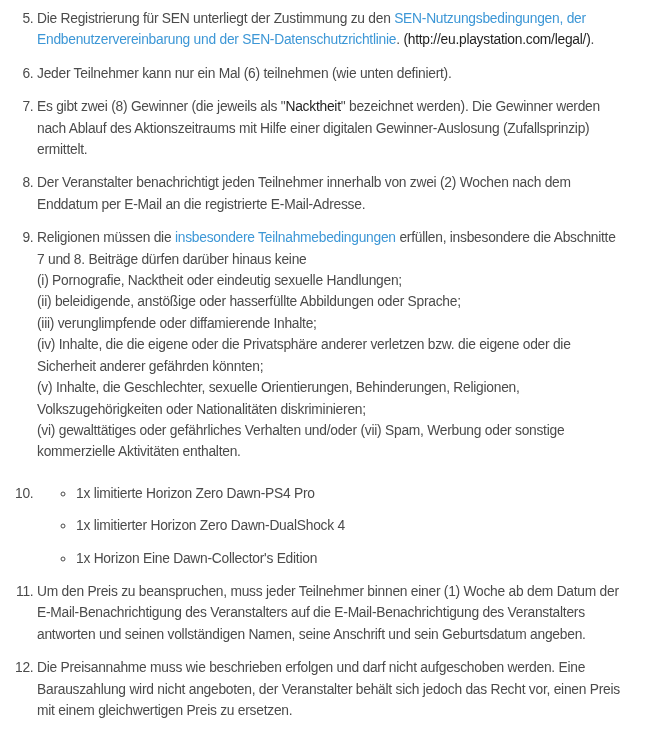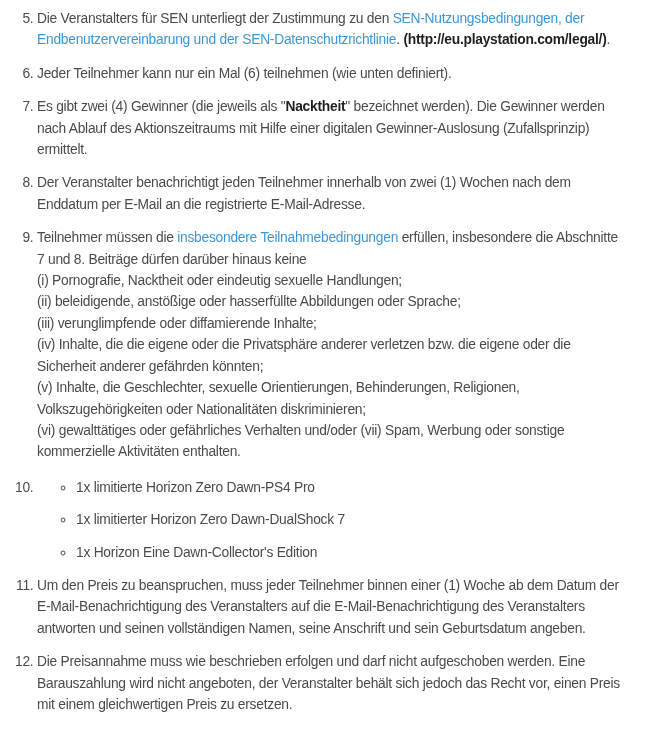--- a/index.html
+++ b/index.html
@@ -28,76 +28,76 @@
   }
   .rich {
     white-space: pre-line;
   }
   a.link {
     color: #3d97d6;
     text-decoration: none;
     cursor: pointer;
   }
   strong.bold {
-    font-weight: bold;
+    font-weight: normal;
     color: #1f1f1f;
   }
   ul.prizes {
     list-style: circle outside;
-    margin: 14px 0 0 0;
+    margin: 20px 0 0 0;
     padding-left: 39px;
   }
   ul.prizes > li {
     margin-bottom: 11px;
   }
   ul.prizes > li:last-child {
     margin-bottom: 0;
   }
   ul.prizes > li::marker {
     color: #4b4b4b;
   }
 </style>
 </head>
 <body>
 
 <main>
   <ol class="terms" start="5">
       <li>
-        <div class="rich"><span>Die Veranstalters für SEN unterliegt der Zustimmung zu den </span><a class="link" href="#">SEN-Nutzungsbedingungen, der
+        <div class="rich"><span>Die Registrierung für SEN unterliegt der Zustimmung zu den </span><a class="link" href="#">SEN-Nutzungsbedingungen, der
 Endbenutzervereinbarung und der SEN-Datenschutzrichtlinie</a><span>. </span><strong class="bold">(http://eu.playstation.com/legal/)</strong><span>.</span></div>
       </li>
       <li>
         <div class="rich"><span>Jeder Teilnehmer kann nur ein Mal (6) teilnehmen (wie unten definiert).</span></div>
       </li>
       <li>
-        <div class="rich"><span>Es gibt zwei (4) Gewinner (die jeweils als "</span><strong class="bold">Nacktheit</strong><span>" bezeichnet werden). Die Gewinner werden
+        <div class="rich"><span>Es gibt zwei (8) Gewinner (die jeweils als "</span><strong class="bold">Nacktheit</strong><span>" bezeichnet werden). Die Gewinner werden
 nach Ablauf des Aktionszeitraums mit Hilfe einer digitalen Gewinner-Auslosung (Zufallsprinzip)
 ermittelt.</span></div>
       </li>
       <li>
-        <div class="rich"><span>Der Veranstalter benachrichtigt jeden Teilnehmer innerhalb von zwei (1) Wochen nach dem
+        <div class="rich"><span>Der Veranstalter benachrichtigt jeden Teilnehmer innerhalb von zwei (2) Wochen nach dem
 Enddatum per E-Mail an die registrierte E-Mail-Adresse.</span></div>
       </li>
       <li>
-        <div class="rich"><span>Teilnehmer müssen die </span><a class="link" href="#">insbesondere Teilnahmebedingungen</a><span> erfüllen, insbesondere die Abschnitte
+        <div class="rich"><span>Religionen müssen die </span><a class="link" href="#">insbesondere Teilnahmebedingungen</a><span> erfüllen, insbesondere die Abschnitte
 7 und 8. Beiträge dürfen darüber hinaus keine
 (i) Pornografie, Nacktheit oder eindeutig sexuelle Handlungen;
 (ii) beleidigende, anstößige oder hasserfüllte Abbildungen oder Sprache;
 (iii) verunglimpfende oder diffamierende Inhalte;
 (iv) Inhalte, die die eigene oder die Privatsphäre anderer verletzen bzw. die eigene oder die
 Sicherheit anderer gefährden könnten;
 (v) Inhalte, die Geschlechter, sexuelle Orientierungen, Behinderungen, Religionen,
 Volkszugehörigkeiten oder Nationalitäten diskriminieren;
 (vi) gewalttätiges oder gefährliches Verhalten und/oder (vii) Spam, Werbung oder sonstige
 kommerzielle Aktivitäten enthalten.</span></div>
       </li>
       <li>
         <ul class="prizes">
           <li>1x limitierte Horizon Zero Dawn-PS4 Pro</li>
-          <li>1x limitierter Horizon Zero Dawn-DualShock 7</li>
+          <li>1x limitierter Horizon Zero Dawn-DualShock 4</li>
           <li>1x Horizon Eine Dawn-Collector's Edition</li>
         </ul>
       </li>
       <li>
         <div class="rich"><span>Um den Preis zu beanspruchen, muss jeder Teilnehmer binnen einer (1) Woche ab dem Datum der
 E-Mail-Benachrichtigung des Veranstalters auf die E-Mail-Benachrichtigung des Veranstalters
 antworten und seinen vollständigen Namen, seine Anschrift und sein Geburtsdatum angeben.</span></div>
       </li>
       <li>
         <div class="rich"><span>Die Preisannahme muss wie beschrieben erfolgen und darf nicht aufgeschoben werden. Eine

